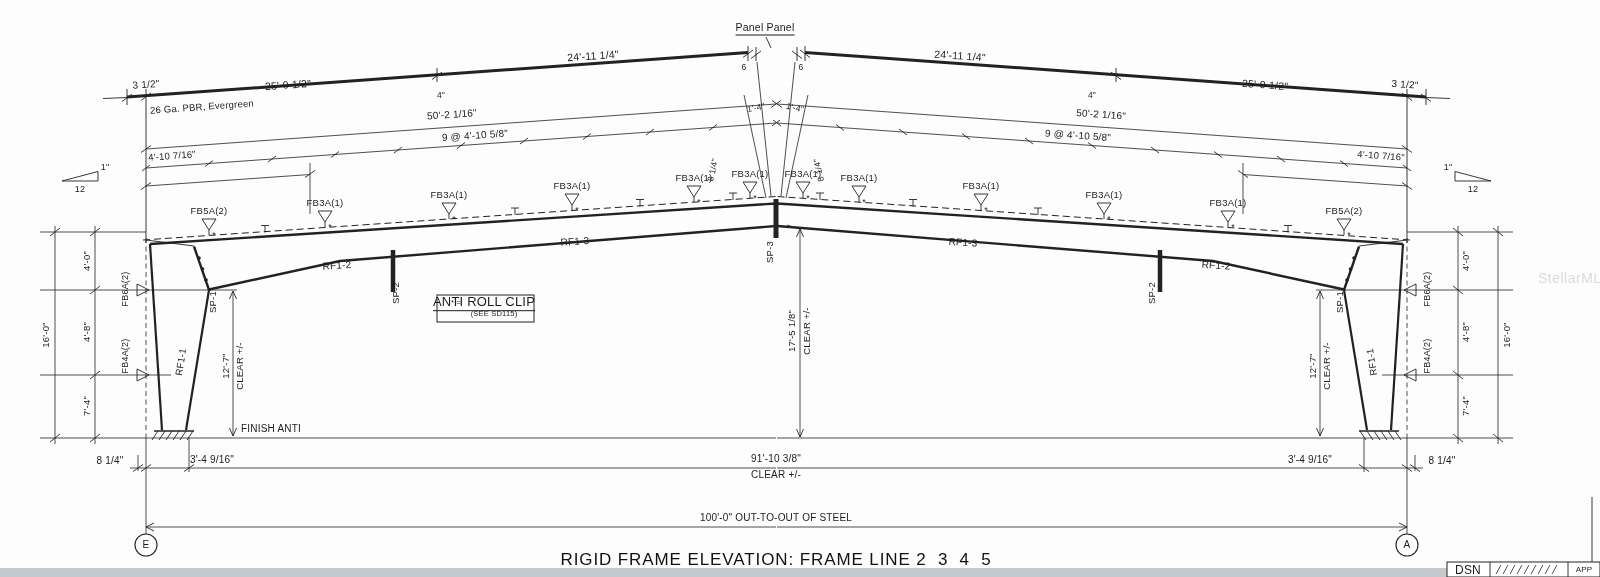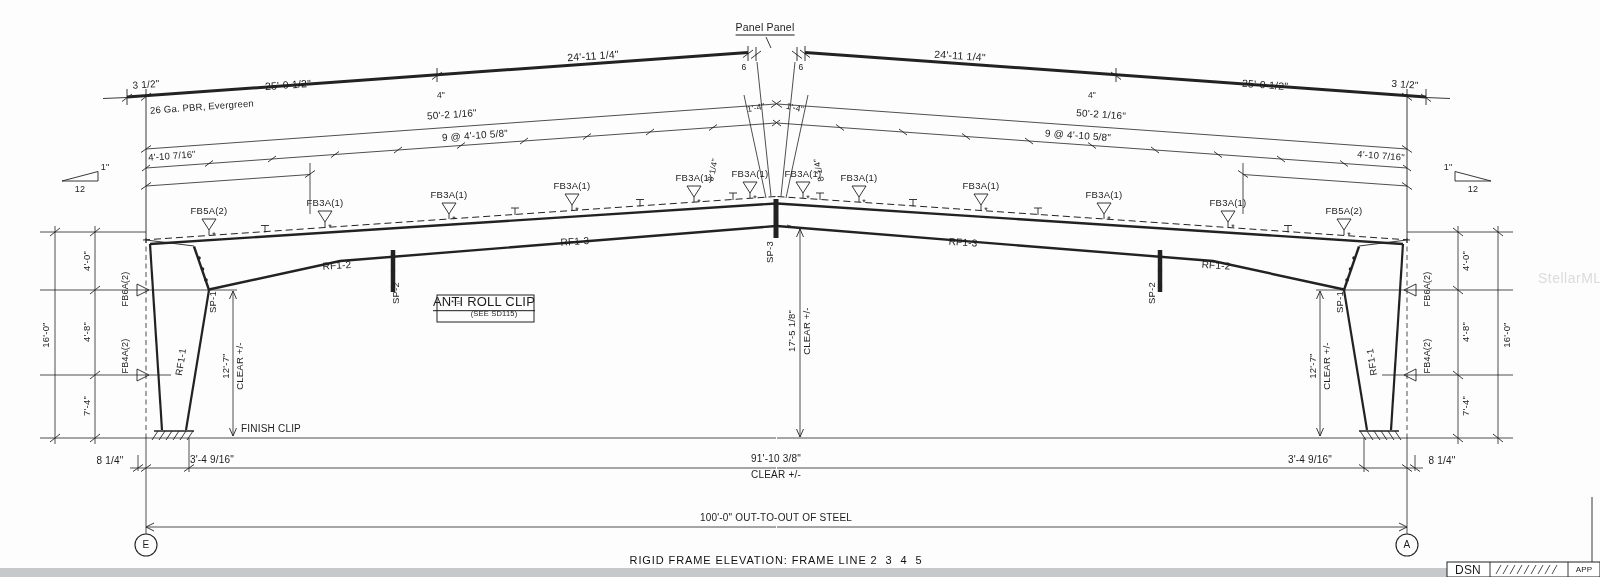--- a/index.html
+++ b/index.html
@@ -3,21 +3,21 @@
 <meta charset="utf-8">
 <style>
   html,body{margin:0;padding:0;overflow:hidden;}
   body{width:1600px;height:577px;position:relative;background:#fdfdfd;
        font-family:"Liberation Sans", sans-serif;}
   #linework{position:absolute;left:0;top:0;width:1600px;height:577px;}
   .lbl{position:absolute;color:#1c1c1c;white-space:pre;line-height:1.05;
        transform:translate(-50%,-50%);letter-spacing:.2px;}
   .ul{border-bottom:1.4px solid #1c1c1c;padding-bottom:1px;}
   #drawing-title{position:absolute;left:776px;top:560px;transform:translate(-50%,-50%);
-       font-size:11px;letter-spacing:.9px;color:#111;white-space:pre;}
+       font-size:17px;letter-spacing:.9px;color:#111;white-space:pre;}
   #watermark{position:absolute;left:1538px;top:270px;font-size:14px;
        color:#dadbdc;letter-spacing:.5px;}
 </style>
 </head>
 <body>
 
 <svg id="linework" viewBox="0 0 1600 577" xmlns="http://www.w3.org/2000/svg">
 
   <rect x="0" y="568" width="1600" height="9" fill="#c6c9cb"></rect>
 
@@ -182,21 +182,21 @@
     <div class="lbl" style="left: 1428px; top: 289px; font-size: 9px; transform: translate(-50%, -50%) rotate(-90deg);">FB6A(2)</div>
     <div class="lbl" style="left: 1428px; top: 356px; font-size: 9px; transform: translate(-50%, -50%) rotate(-90deg);">FB4A(2)</div>
     <div class="lbl" style="left: 87px; top: 261px; font-size: 9.5px; transform: translate(-50%, -50%) rotate(-90deg);">4'-0"</div>
     <div class="lbl" style="left: 87px; top: 332px; font-size: 9.5px; transform: translate(-50%, -50%) rotate(-90deg);">4'-8"</div>
     <div class="lbl" style="left: 87px; top: 406px; font-size: 9.5px; transform: translate(-50%, -50%) rotate(-90deg);">7'-4"</div>
     <div class="lbl" style="left: 46px; top: 335px; font-size: 9.5px; transform: translate(-50%, -50%) rotate(-90deg);">16'-0"</div>
     <div class="lbl" style="left: 1466px; top: 261px; font-size: 9.5px; transform: translate(-50%, -50%) rotate(-90deg);">4'-0"</div>
     <div class="lbl" style="left: 1466px; top: 332px; font-size: 9.5px; transform: translate(-50%, -50%) rotate(-90deg);">4'-8"</div>
     <div class="lbl" style="left: 1466px; top: 406px; font-size: 9.5px; transform: translate(-50%, -50%) rotate(-90deg);">7'-4"</div>
     <div class="lbl" style="left: 1507px; top: 335px; font-size: 9.5px; transform: translate(-50%, -50%) rotate(-90deg);">16'-0"</div>
-    <div class="lbl" style="left: 271px; top: 429px; font-size: 10px; transform: translate(-50%, -50%) rotate(0deg);">FINISH CLIP</div>
+    <div class="lbl" style="left: 271px; top: 429px; font-size: 10px; transform: translate(-50%, -50%) rotate(0deg);">FINISH ANTI</div>
     <div class="lbl" style="left: 110px; top: 461px; font-size: 10px; transform: translate(-50%, -50%) rotate(0deg);">8 1/4"</div>
     <div class="lbl" style="left: 212px; top: 460px; font-size: 10px; transform: translate(-50%, -50%) rotate(0deg);">3'-4 9/16"</div>
     <div class="lbl" style="left: 776px; top: 459px; font-size: 10px; transform: translate(-50%, -50%) rotate(0deg);">91'-10 3/8"</div>
     <div class="lbl" style="left: 776px; top: 475px; font-size: 10px; transform: translate(-50%, -50%) rotate(0deg);">CLEAR +/-</div>
     <div class="lbl" style="left: 1310px; top: 460px; font-size: 10px; transform: translate(-50%, -50%) rotate(0deg);">3'-4 9/16"</div>
     <div class="lbl" style="left: 1442px; top: 461px; font-size: 10px; transform: translate(-50%, -50%) rotate(0deg);">8 1/4"</div>
     <div class="lbl" style="left: 776px; top: 518px; font-size: 10px; transform: translate(-50%, -50%) rotate(0deg);">100'-0" OUT-TO-OUT OF STEEL</div>
     <div class="lbl" style="left: 146px; top: 545px; font-size: 10px; transform: translate(-50%, -50%) rotate(0deg);">E</div>
     <div class="lbl" style="left: 1407px; top: 545px; font-size: 10px; transform: translate(-50%, -50%) rotate(0deg);">A</div>
     <div class="lbl" style="left: 456px; top: 303px; font-size: 7.5px; transform: translate(-50%, -50%) rotate(0deg);">* =</div>

